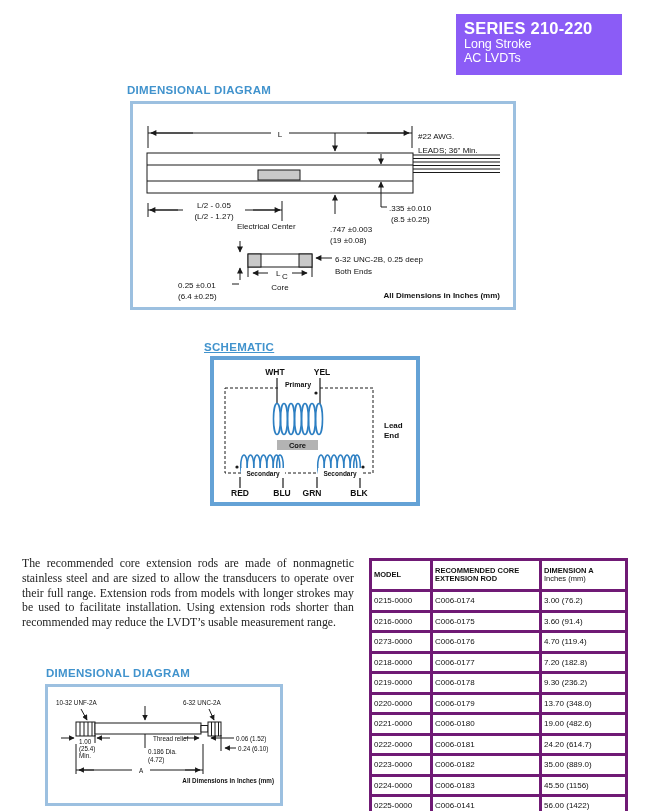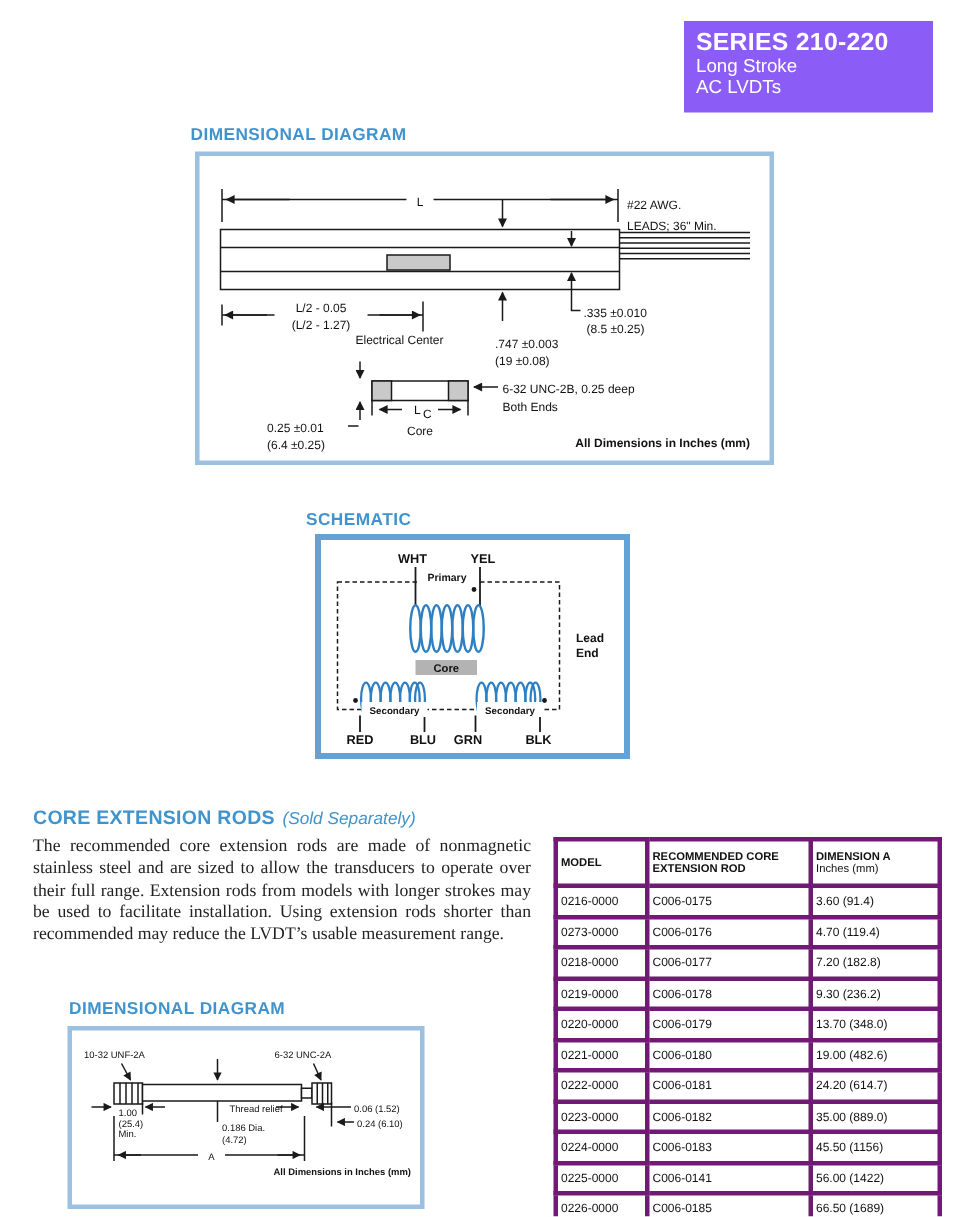--- a/index.html
+++ b/index.html
@@ -126,21 +126,21 @@
         <text x="143" y="172" font-size="7.5">L</text>
         <text x="149" y="174.5" font-size="5.5">C</text>
         <text x="147" y="186" text-anchor="middle">Core</text>
         <text x="202" y="158">6-32 UNC-2B, 0.25 deep</text>
         <text x="202" y="170">Both Ends</text>
         <text x="367" y="194" text-anchor="end" font-weight="600">All Dimensions in Inches (mm)</text>
       </g>
     </svg>
   </div>
 
-  <div class="abs sec-heading" style="left:204px;top:341px;">SCHEMATIC</div>
+  <div class="abs sec-heading" style="left:204px;top:341px;text-decoration:underline;">SCHEMATIC</div>
 
   <div class="abs schematic-box" style="left:210px;top:356px;width:202px;height:142px;">
     <svg width="202" height="142" viewBox="0 0 202 142">
 
       <rect x="11" y="28" width="148" height="85" fill="none" stroke="#1a1a1a" stroke-width="1" stroke-dasharray="3,2"></rect>
 
       <g stroke="#1a1a1a" stroke-width="1.2">
         <line x1="63" y1="18" x2="63" y2="44"></line>
         <line x1="106" y1="18" x2="106" y2="44"></line>
         <line x1="26" y1="117" x2="26" y2="128"></line>
@@ -197,23 +197,20 @@
         <text x="26" y="136" font-size="8.5" text-anchor="middle">RED</text>
         <text x="68" y="136" font-size="8.5" text-anchor="middle">BLU</text>
         <text x="98" y="136" font-size="8.5" text-anchor="middle">GRN</text>
         <text x="145" y="136" font-size="8.5" text-anchor="middle">BLK</text>
         <text x="170" y="68" font-size="8">Lead</text>
         <text x="170" y="78" font-size="8">End</text>
       </g>
     </svg>
   </div>
 
-  <div class="abs rods-heading">
-    <span class="main">CORE EXTENSION RODS</span><span class="qual">(Sold Separately)</span>
-  </div>
   <div class="abs rods-body">The recommended core extension rods are made of nonmagnetic stainless steel and are sized to allow the transducers to operate over their full range.  Extension rods from models with longer strokes may be used to facilitate installation.  Using extension rods shorter than recommended may reduce the LVDT’s usable measurement range.</div>
 
   <div class="abs rod-table">
     <table>
       <thead>
         <tr>
           <th class="col-model">
             <div>MODEL</div>
           </th>
           <th class="col-rod">
@@ -221,20 +218,25 @@
             <div>EXTENSION ROD</div>
           </th>
           <th class="col-dim">
             <div>DIMENSION A</div>
             <div class="sub">Inches (mm)</div>
           </th>
         </tr>
       </thead>
       <tbody>
           <tr>
+            <td>0215-0000</td>
+            <td>C006-0174</td>
+            <td>3.00 (76.2)</td>
+          </tr>
+          <tr>
             <td>0216-0000</td>
             <td>C006-0175</td>
             <td>3.60 (91.4)</td>
           </tr>
           <tr>
             <td>0273-0000</td>
             <td>C006-0176</td>
             <td>4.70 (119.4)</td>
           </tr>
           <tr>

